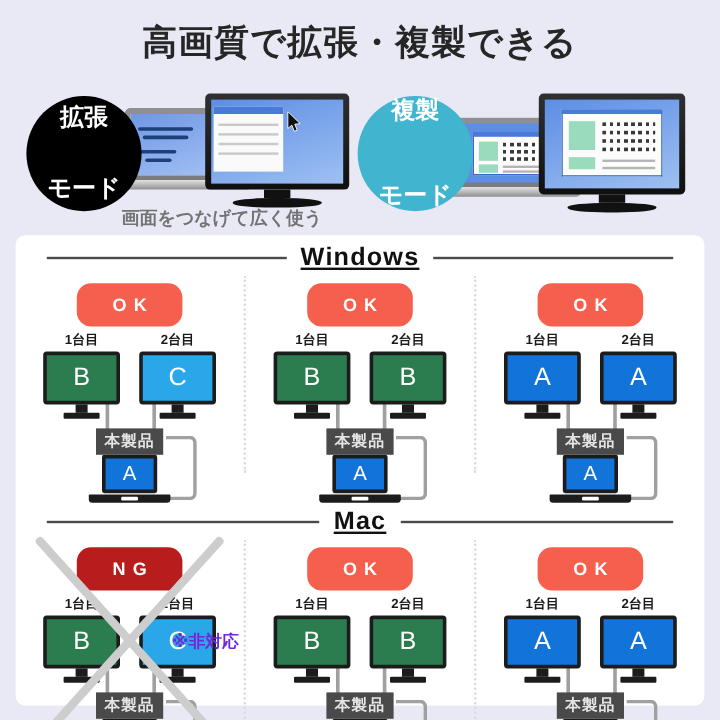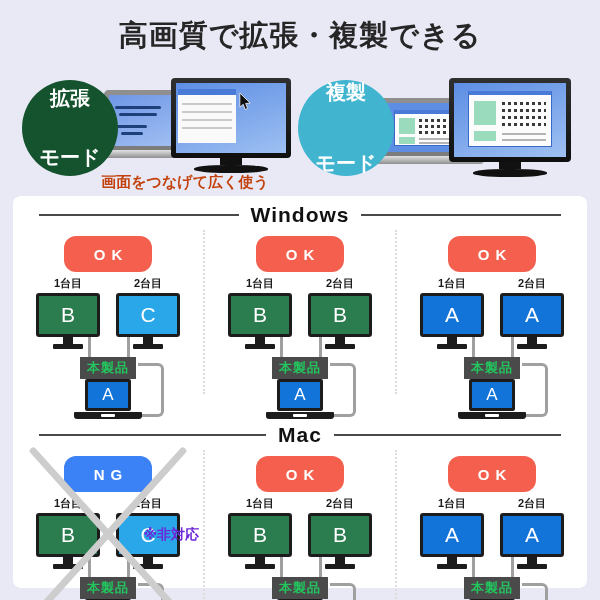--- a/index.html
+++ b/index.html
@@ -17,21 +17,21 @@
   .mode-block{position:absolute;top:78px;height:106px;}
   #mode-ext{left:16px;width:276px;}
   #mode-dup{left:292px;width:292px;}
   .mode-circle{
     position:absolute;left:6px;top:2px;width:96px;height:96px;border-radius:50%;
     display:flex;flex-direction:column;align-items:center;justify-content:center;
     color:#fff;font-size:20px;font-weight:800;line-height:1.25;z-index:3;
   }
   .mode-caption{
     position:absolute;bottom:-8px;left:62px;right:0;text-align:center;
-    font-size:15px;font-weight:800;color:#c2410c;white-space:nowrap;
+    font-size:15px;font-weight:800;color:#737373;white-space:nowrap;
   }
   .illus{position:absolute;inset:0;z-index:2;}
   
   .ext-lap{position:absolute;left:82px;top:12px;width:112px;}
   .ext-lap-screen{
     width:100px;height:60px;margin:0 auto;box-sizing:border-box;
     border:5px solid #8f8f8f;border-bottom:4px solid #7c7c7c;border-radius:5px 5px 0 0;
     background:linear-gradient(160deg,#6f97e6,#a6c3f4);position:relative;overflow:hidden;
   }
   .streak{position:absolute;height:3px;background:#1d3f7a;border-radius:2px;}
@@ -61,21 +61,21 @@
   .dg{position:absolute;background:#9adbbd;}
   .dots{position:absolute;height:3px;background:repeating-linear-gradient(90deg,#3a3a3a 0 3px,transparent 3px 6px);}
   .gln{position:absolute;height:2px;background:#b5b5b5;}
   
   .panel{
     position:absolute;left:13px;top:196px;width:574px;height:392px;
     background:#ffffff;border-radius:8px;
   }
   .os-header{display:flex;align-items:center;gap:12px;height:26px;padding:6px 26px 0;}
   .os-line{flex:1;height:2px;background:#4a4a4a;}
-  .os-name{font-size:21px;font-weight:800;color:#111;letter-spacing:1px;}
+  .os-name{font-size:21px;font-weight:800;color:#111;letter-spacing:1px;text-decoration:underline;}
   .grid{display:flex;height:164px;margin-top:2px;}
   .col{flex:1;position:relative;padding-top:6px;box-sizing:border-box;}
   .col.sep{border-left:2px dotted #dcdcdc;}
   .pill{
     width:88px;height:36px;border-radius:12px;margin:0 auto;
     display:flex;align-items:center;justify-content:center;
     color:#fff;font-size:15px;font-weight:800;letter-spacing:6px;text-indent:6px;
   }
   .mons{display:flex;justify-content:center;gap:16px;margin-top:4px;position:relative;z-index:2;}
   .mon-group{width:64px;text-align:center;}
@@ -88,21 +88,21 @@
   .mon-base{width:30px;height:5px;background:#1c1c1c;margin:0 auto;border-radius:1px;}
   .hub{position:relative;height:86px;width:160px;margin:-4px auto 0;}
   .vcable{position:absolute;width:3px;background:#a0a0a0;top:-14px;height:28px;z-index:1;}
   .v1{left:60px;} .v2{left:99px;}
   .lcable{
     position:absolute;top:18px;left:calc(50% + 30px);width:26px;height:54px;
     border:3px solid #a0a0a0;border-left:none;border-radius:0 6px 6px 0;z-index:1;box-sizing:border-box;
   }
   .product-box{
     position:absolute;top:12px;left:50%;transform:translateX(-50%);
-    background:#4a4a4a;color:#22c55e;font-size:13px;font-weight:700;letter-spacing:1px;
+    background:#4a4a4a;color:#e5e5e5;font-size:13px;font-weight:700;letter-spacing:1px;
     padding:2px 7px;z-index:3;white-space:nowrap;
   }
   .laptop{position:absolute;top:34px;left:50%;transform:translateX(-50%);z-index:2;}
   .lap-screen{
     width:46px;height:32px;box-sizing:border-box;border:3px solid #1c1c1c;border-radius:2px;
     display:flex;align-items:center;justify-content:center;color:#fff;font-size:17px;font-weight:500;margin:0 auto;
   }
   .lap-base{width:68px;height:7px;background:#1c1c1c;border-radius:1px 1px 3px 3px;margin:1px auto 0;position:relative;}
   .lap-base i{position:absolute;left:50%;top:2px;transform:translateX(-50%);width:14px;height:3px;background:#fff;border-radius:1px;}
   .cross{position:absolute;left:50%;top:84px;width:230px;height:7px;background:#cdcdcd;border-radius:3px;z-index:5;}
@@ -138,21 +138,21 @@
           </div>
           <svg class="cursor" viewBox="0 0 10 14">
             <path d="M1 0 L1 11 L3.6 8.8 L5.2 12.8 L7.1 12 L5.5 8.2 L9 7.8 Z" fill="#111" stroke="#fff" stroke-width="0.6"></path>
           </svg>
         </div>
       </div>
       <div class="il-neck"></div>
       <div class="il-foot"></div>
     </div>
   </div>
-  <div class="mode-circle" style="background: #14532d; gap: 34px;">
+  <div class="mode-circle" style="background: #000000; gap: 34px;">
     <span>拡張</span>
     <span>モード</span>
   </div>
   <div class="mode-caption">画面をつなげて広く使う</div>
 </div>
 
 <div class="mode-block" id="mode-dup">
   <div class="illus">
     <div class="dup-lap">
       <div class="dup-lap-screen">
@@ -294,21 +294,21 @@
   </div>
 
   <div class="os-header" style="margin-top:22px;">
     <div class="os-line"></div>
     <div class="os-name">Mac</div>
     <div class="os-line"></div>
   </div>
   <div class="grid">
 
     <div class="col">
-      <div class="pill" style="background: #3b82f6;">NG</div>
+      <div class="pill" style="background: #b91c1c;">NG</div>
       <div class="mons">
         <div class="mon-group">
           <div class="mon-label">1台目</div>
           <div class="mon-screen" style="background: rgb(43, 125, 79);">B</div>
           <div class="mon-neck"></div>
           <div class="mon-base"></div>
         </div>
         <div class="mon-group">
           <div class="mon-label">2台目</div>
           <div class="mon-screen" style="background: rgb(41, 167, 232);">C</div>

